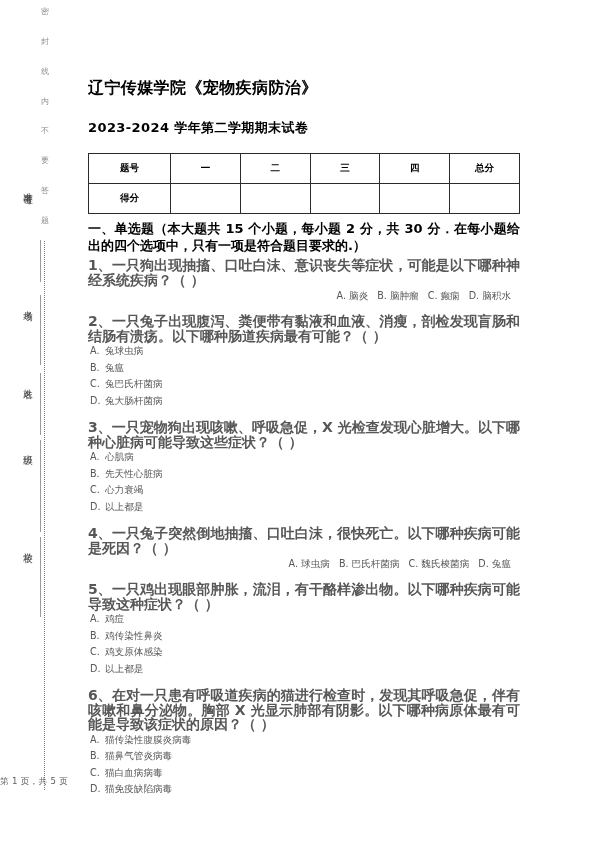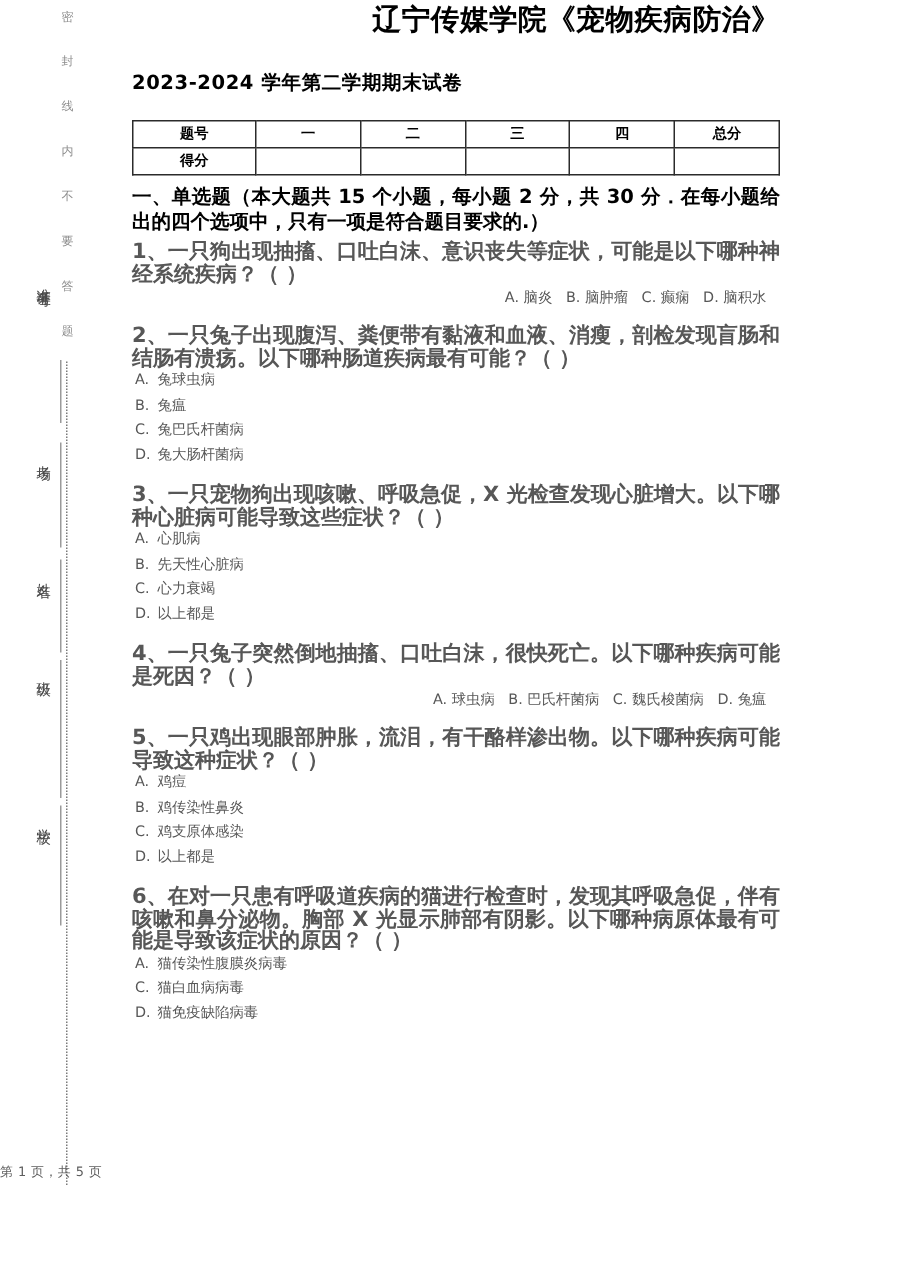--- a/index.html
+++ b/index.html
@@ -73,24 +73,25 @@
 
   
   .doc {
     position: absolute;
     left: 88px;
     top: 0;
     width: 432px;
   }
 
   .title-main {
-    text-align: right;
-    font-size: 19px;
-    font-weight: bold;
-    color: #000;
+    text-align: left;
+    font-size: 16px;
+    font-weight: bold;
+    color: #000;
+    margin-top: 78px;
     letter-spacing: .4px;
   }
   .title-sub {
     text-align: left;
     font-size: 13px;
     font-weight: bold;
     color: #000;
     margin-top: 20px;
     letter-spacing: .4px;
   }
@@ -102,21 +103,21 @@
     table-layout: fixed;
   }
   table.score td {
     border: 1px solid #2b2b2b;
     height: 16px;
     text-align: center;
     vertical-align: middle;
     font-size: 9.5px;
     font-weight: bold;
     color: #000;
-    padding: 2px;
+    padding: 8px;
   }
   table.score td.lead { width: 82px; }
 
   .section-head {
     margin-top: 7px;
     font-size: 13px;
     font-weight: bold;
     color: #000;
     line-height: 16.5px;
     text-align: justify;
@@ -243,20 +244,21 @@
             <div class="opt"><span class="ltr">A.</span><span>鸡痘</span></div>
             <div class="opt"><span class="ltr">B.</span><span>鸡传染性鼻炎</span></div>
             <div class="opt"><span class="ltr">C.</span><span>鸡支原体感染</span></div>
             <div class="opt"><span class="ltr">D.</span><span>以上都是</span></div>
           </div>
         </div>
         <div class="q">
           <div class="q-stem">6、在对一只患有呼吸道疾病的猫进行检查时，发现其呼吸急促，伴有咳嗽和鼻分泌物。胸部 X 光显示肺部有阴影。以下哪种病原体最有可能是导致该症状的原因？（ ）</div>
           <div class="q-opts-block">
             <div class="opt"><span class="ltr">A.</span><span>猫传染性腹膜炎病毒</span></div>
+            <div class="opt"><span class="ltr">B.</span><span>猫鼻气管炎病毒</span></div>
             <div class="opt"><span class="ltr">C.</span><span>猫白血病病毒</span></div>
             <div class="opt"><span class="ltr">D.</span><span>猫免疫缺陷病毒</span></div>
           </div>
         </div>
       </div>
 
   </div>
 
   <div class="footer">第 1 页，共 5 页</div>
 

